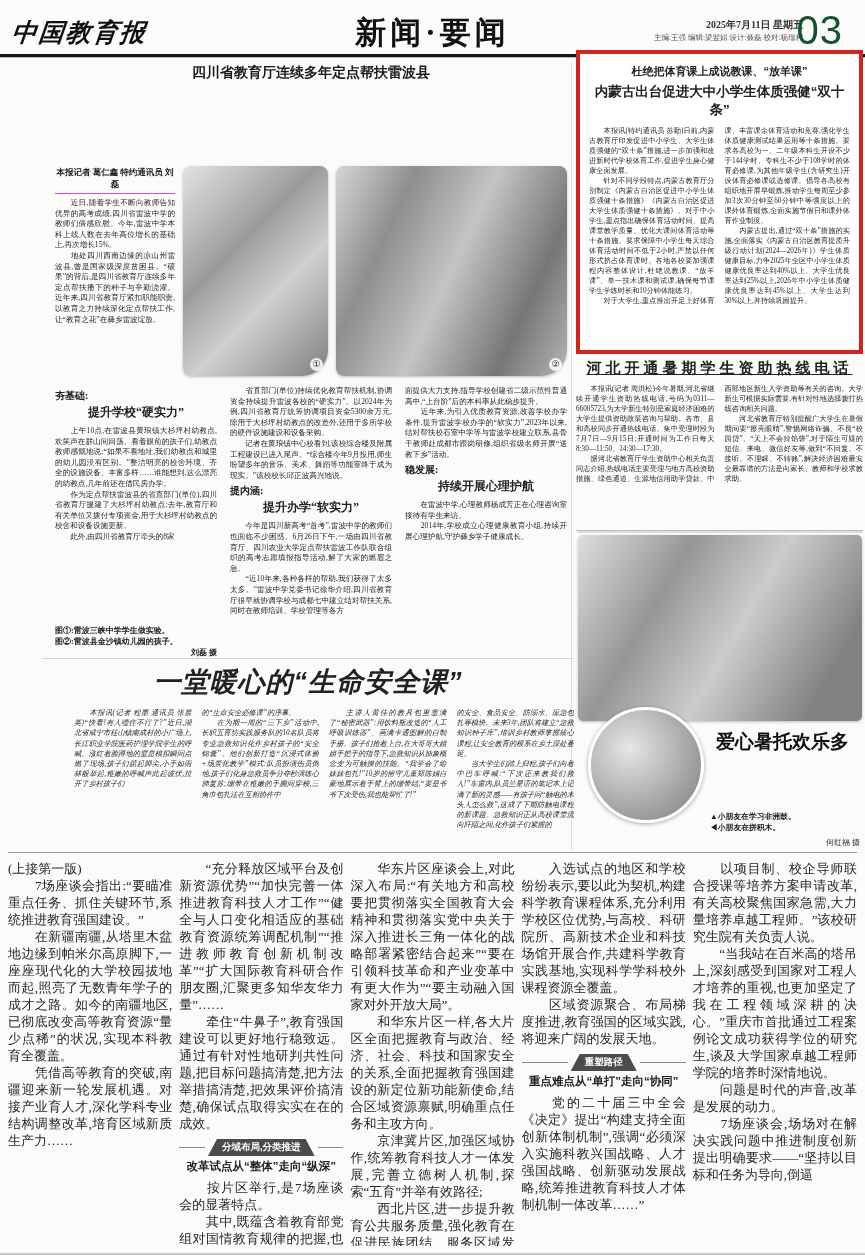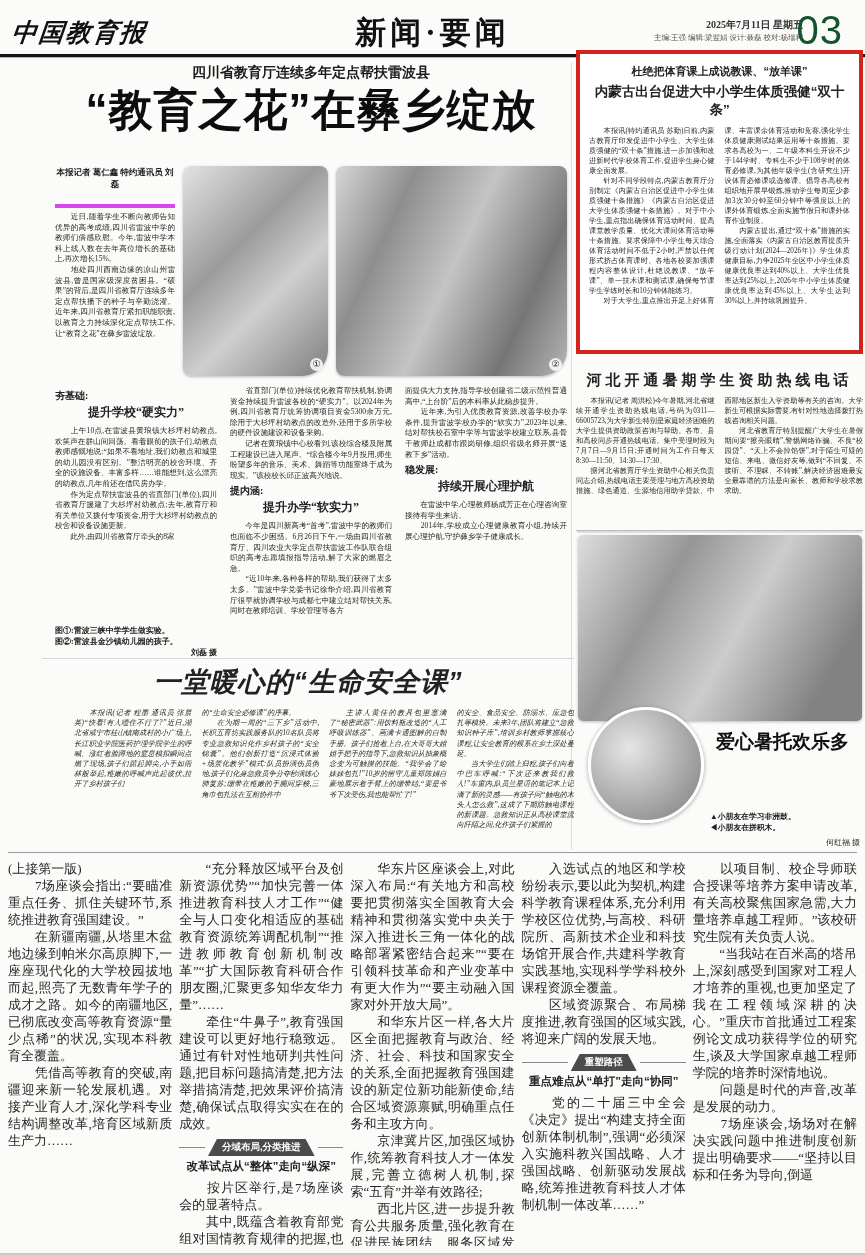--- a/index.html
+++ b/index.html
@@ -26,21 +26,21 @@
 
   
   .main-art{position:absolute;left:55px;top:62px;width:512px;height:596px;}
   .ma-kicker{position:absolute;top:2px;left:0;right:0;text-align:center;font-size:14px;
              font-weight:bold;color:#1b1b1b;font-family:"Liberation Sans",sans-serif;}
   .ma-head{position:absolute;top:22px;left:0;right:0;text-align:center;font-size:44px;line-height:52px;
            font-weight:900;color:#0d0d0d;letter-spacing:1px;font-family:"Liberation Sans",sans-serif;}
   .ma-photos{position:absolute;top:104px;left:0;right:0;height:210px;display:flex;gap:8px;}
   .ma-intro{width:120px;flex:none;overflow:hidden;}
   .ma-byline{font-size:8.5px;font-weight:bold;text-align:center;line-height:12px;
-             border-bottom:4px solid #d946ef;padding-bottom:14px;margin-bottom:4px;}
+             border-bottom:1px solid #d946ef;padding-bottom:3px;margin-bottom:4px;}
   .photo{position:relative;border-radius:8px 8px 26px 8px;box-shadow:0 1px 3px rgba(0,0,0,.25);}
   .photo1{flex:none;width:145px;background:linear-gradient(135deg,#e3e3e3,#9b9b9b 38%,#cfcfcf 62%,#7f7f7f);}
   .photo2{flex:1;background:linear-gradient(115deg,#d6d6d6,#8e8e8e 25%,#c4c4c4 50%,#767676 78%,#b5b5b5);}
   .pbadge{position:absolute;right:5px;bottom:5px;width:13px;height:13px;border-radius:50%;
           background:rgba(255,255,255,.85);color:#111;font-size:9px;line-height:13px;text-align:center;
           font-family:"Liberation Sans",sans-serif;}
   .ma-cols{position:absolute;top:324px;left:0;right:0;height:272px;display:flex;gap:13px;}
   .ma-col{flex:1;overflow:hidden;position:relative;}
   .sub-label{font-weight:bold;font-size:10px;margin:3px 0 1px;}
   .sub-title{font-weight:bold;font-size:12px;text-align:center;margin:1px 0 5px;}
@@ -53,21 +53,21 @@
   .rb-kicker{text-align:center;font-size:11px;font-weight:bold;margin-top:3px;
              font-family:"Liberation Sans",sans-serif;}
   .rb-head{text-align:center;font-size:13.5px;font-weight:900;margin:4px 0 7px;
            font-family:"Liberation Sans",sans-serif;}
   .rb-body{column-count:2;column-gap:10px;height:232px;font-size:7.2px;line-height:10px;}
 
   
   .hebei{position:absolute;left:576px;top:359px;width:287px;height:172px;
          border-bottom:1px solid #bbb;box-shadow:0 3px 0 -1px #ddd;}
   .hb-head{text-align:center;font-size:15px;font-weight:900;letter-spacing:4px;
-           font-family:"Liberation Sans",sans-serif;margin:12px 0 6px;}
+           font-family:"Liberation Sans",sans-serif;margin:0 0 6px;text-decoration:underline;}
   .hb-body{column-count:2;column-gap:10px;height:138px;font-size:7.2px;line-height:10px;}
 
   
   .feature{position:absolute;left:578px;top:535px;width:284px;height:320px;}
   .f-photo{position:absolute;left:0;top:0;width:284px;height:186px;border-radius:5px;
            background:linear-gradient(120deg,#dedede,#969696 30%,#cccccc 55%,#828282 85%);
            box-shadow:0 1px 3px rgba(0,0,0,.25);}
   .f-inset{position:absolute;left:10px;top:172px;width:116px;height:116px;border-radius:50%;
            border:3px solid #fff;box-shadow:0 1px 4px rgba(0,0,0,.35);
            background:radial-gradient(circle at 35% 35%,#e6e6e6,#a5a5a5 60%,#7d7d7d);}
@@ -110,21 +110,20 @@
   <div class="hdr-section" data-interactable="false">新闻·要闻</div>
   <div class="hdr-meta" data-interactable="false">
     <div class="hdr-date" data-interactable="false">2025年7月11日 星期五</div>
     <div class="hdr-staff" data-interactable="false">主编:王强 编辑:梁翌娟 设计:聂磊 校对:杨瑞利</div>
   </div>
   <div class="hdr-page" data-interactable="false">03</div>
   <div class="hdr-rule" data-interactable="false"></div>
 
   <div class="main-art" data-interactable="false">
     <div class="ma-kicker" data-interactable="false">四川省教育厅连续多年定点帮扶雷波县</div>
-    <div class="ma-head" data-interactable="false">“教育之花”在彝乡绽放</div>
     <div class="ma-photos" data-interactable="false">
       <div class="ma-intro" data-interactable="false">
         <div class="ma-byline" data-interactable="false">本报记者 葛仁鑫 特约通讯员 刘磊</div>
         <div class="bodytxt" data-interactable="false">　　近日,随着学生不断向教师告知优异的高考成绩,四川省雷波中学的教师们倍感欣慰。今年,雷波中学本科上线人数在去年高位增长的基础上,再次增长15%。
 　　地处四川西南边缘的凉山州雷波县,曾是国家级深度贫困县。“硕果”的背后,是四川省教育厅连续多年定点帮扶播下的种子与辛勤浇灌。近年来,四川省教育厅紧扣职能职责,以教育之力持续深化定点帮扶工作,让“教育之花”在彝乡雷波绽放。</div>
       </div>
       <div class="photo photo1" data-interactable="false">
         <span class="pbadge" data-interactable="false">①</span>
       </div>
       <div class="photo photo2" data-interactable="false">

